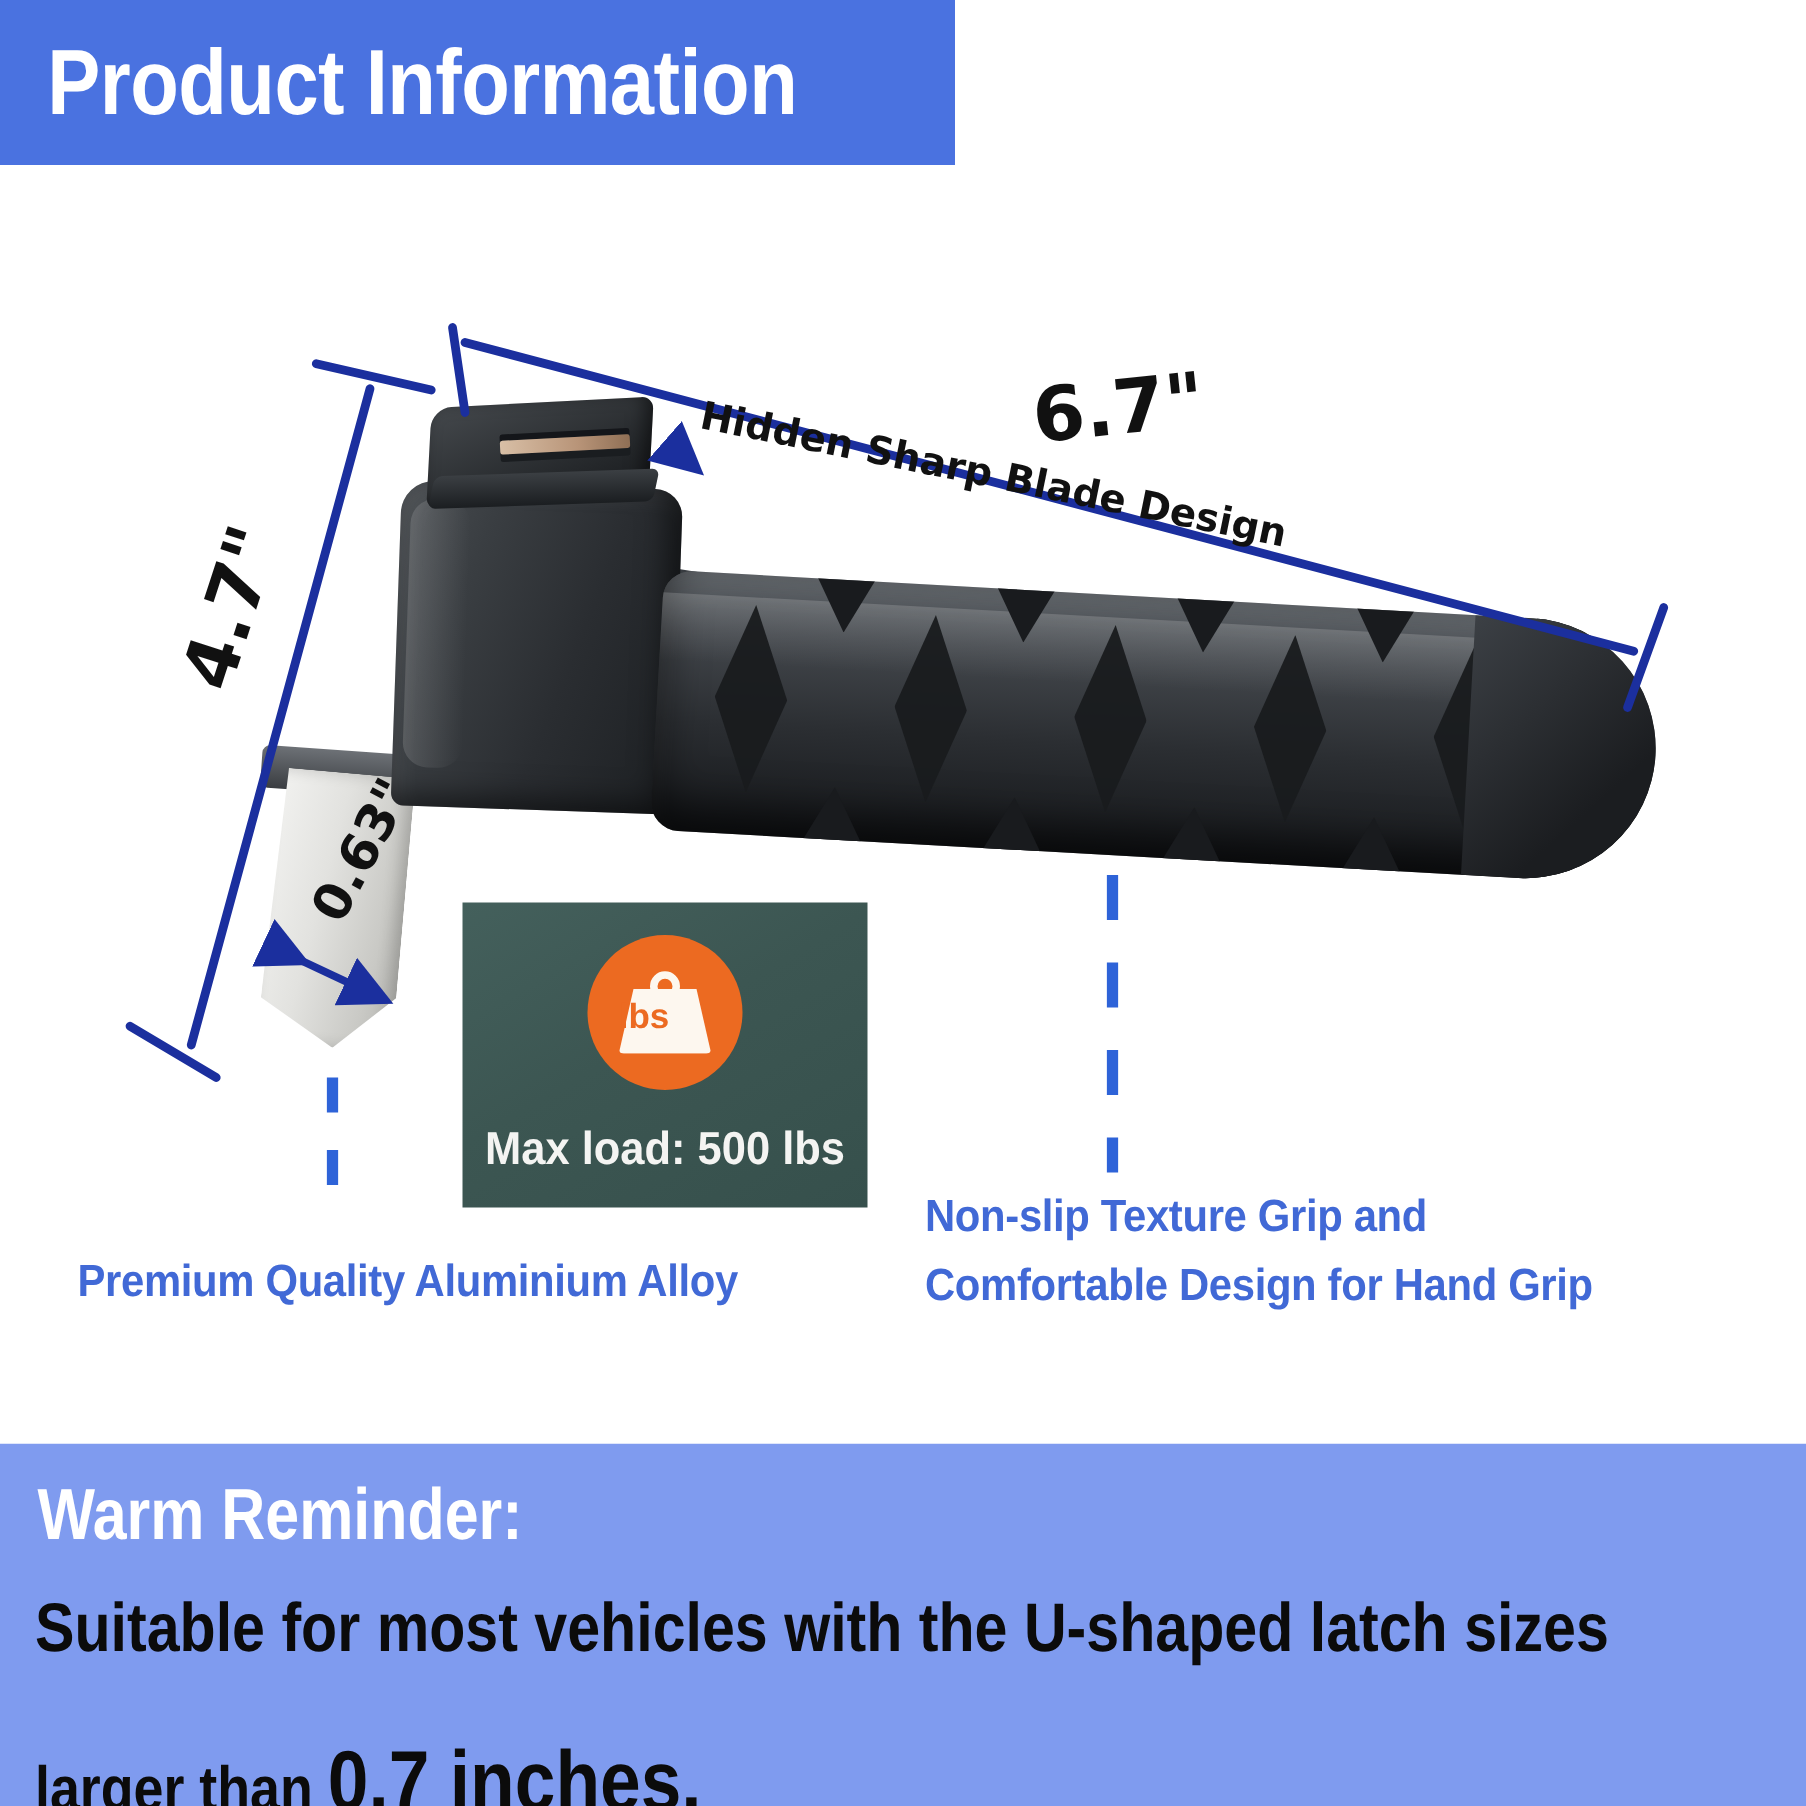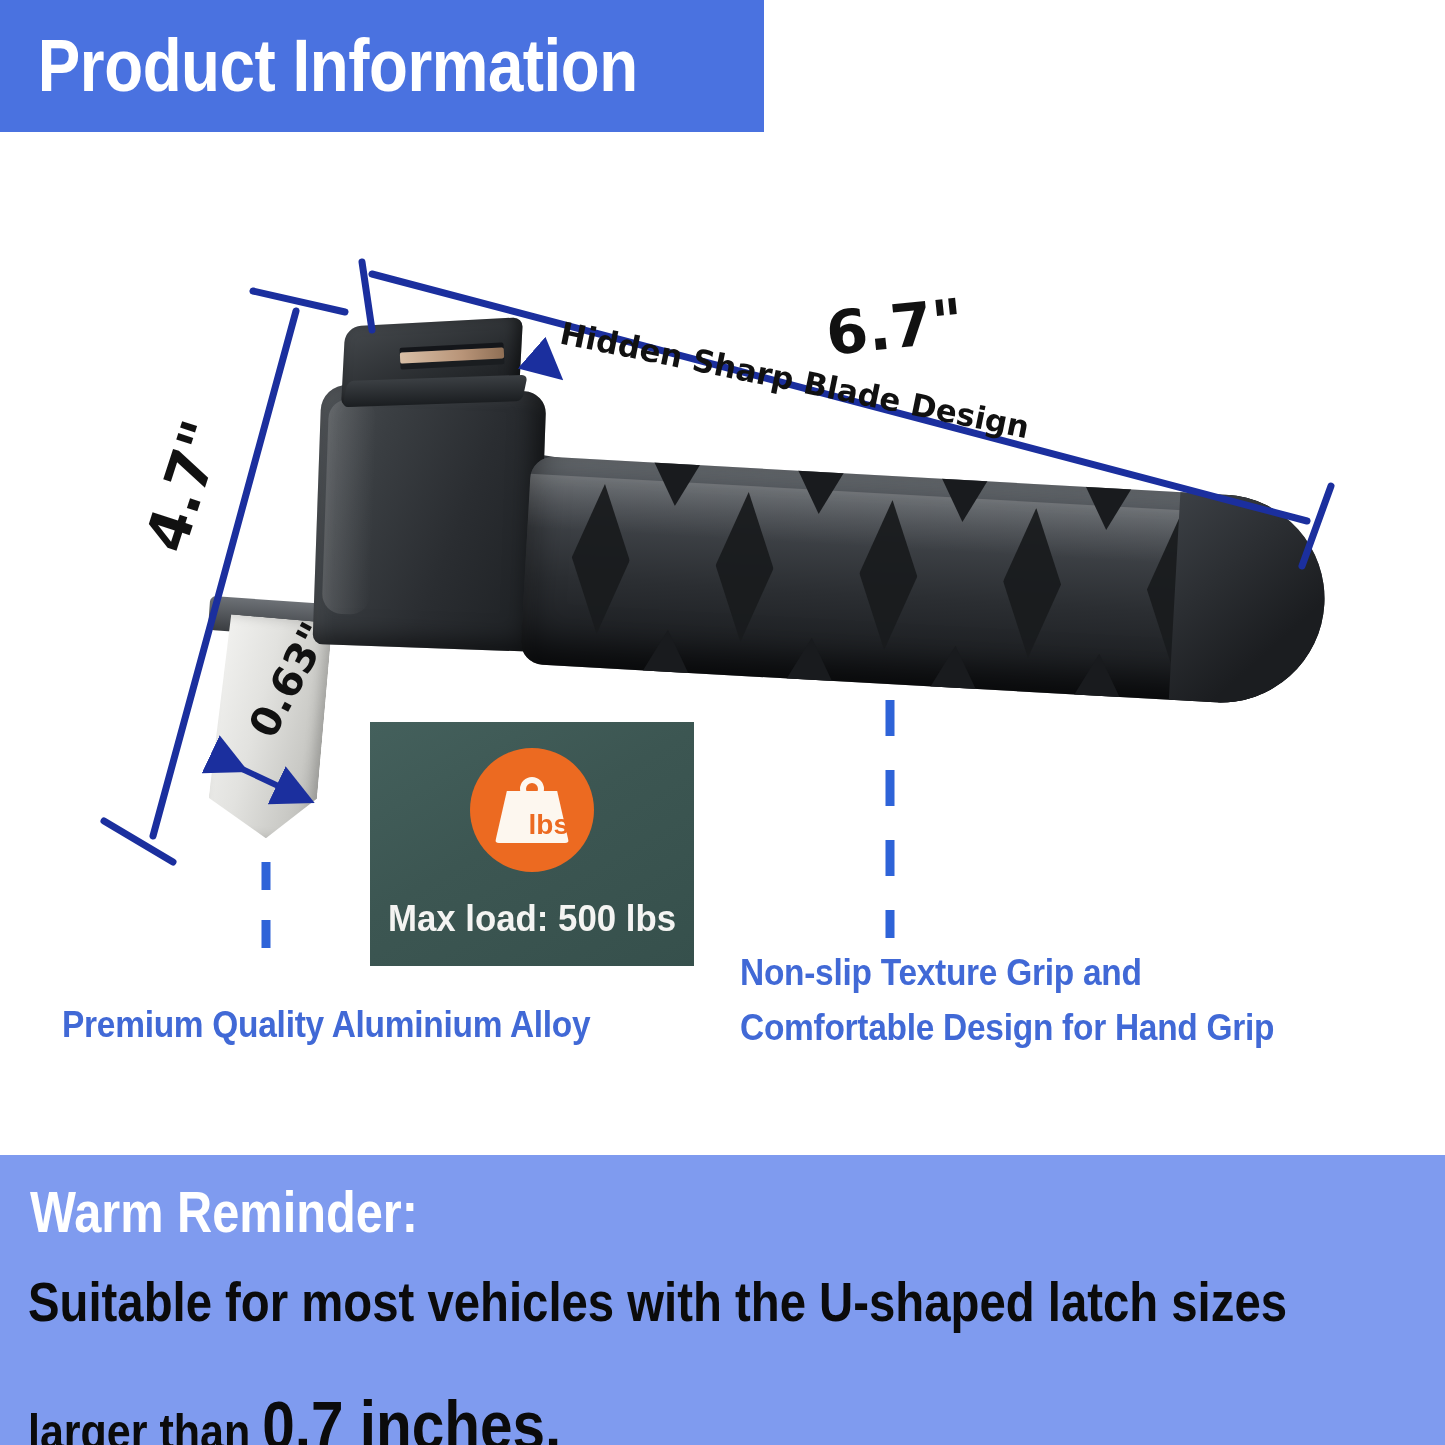--- a/index.html
+++ b/index.html
@@ -160,21 +160,21 @@
     background:#fdf7ef;
     clip-path:polygon(16% 0,84% 0,100% 100%,0 100%);
     border-radius:4px;
   }
   .weight-ring{
     position:absolute;left:50%;top:0;transform:translateX(-50%);
     width:24px;height:24px;border-radius:50%;
     border:6px solid #fdf7ef;box-sizing:border-box;
   }
   .weight-text{
-    position:absolute;left:0;bottom:4px;width:74px;text-align:right;
+    position:absolute;left:0;bottom:16px;width:74px;text-align:left;
     color:var(--orange);font-size:28px;font-weight:bold;line-height:1;
     font-family:"Liberation Sans", sans-serif;
     margin-top:43px;
   }
   .card-caption{
     position:absolute;left:0;bottom:26px;width:100%;text-align:center;
     color:#f4f4f2;font-size:37px;font-weight:bold;
     transform:scaleX(0.94);
   }
 

